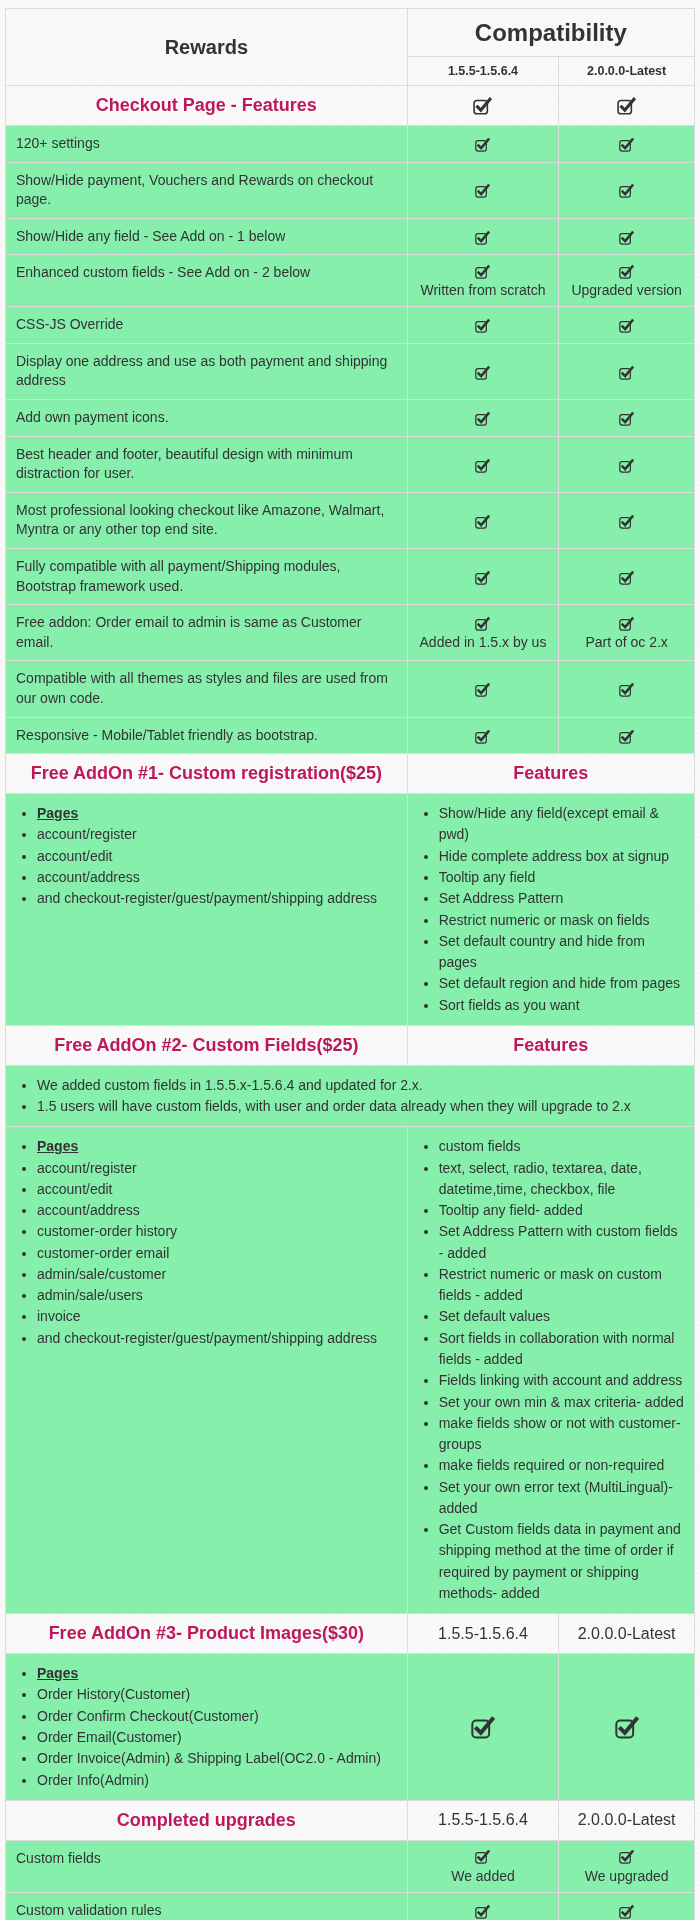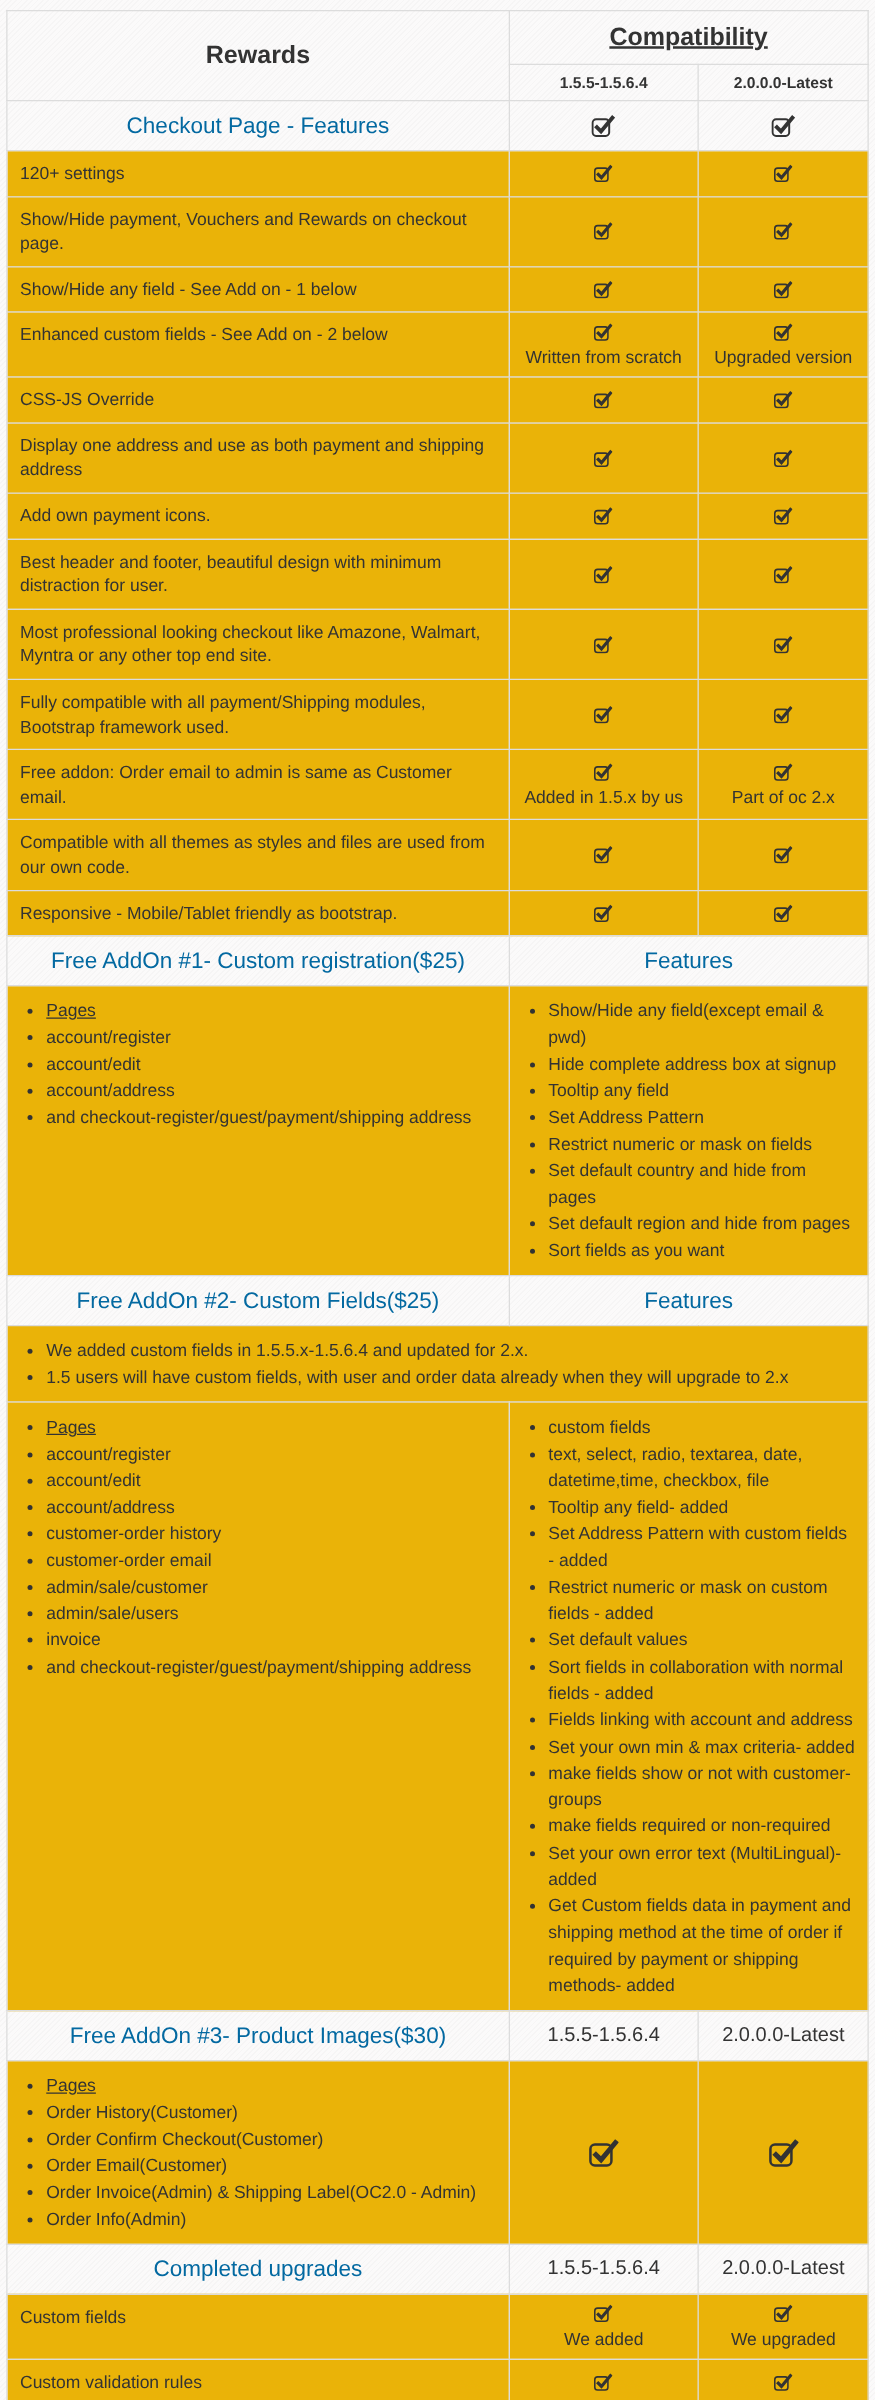--- a/index.html
+++ b/index.html
@@ -35,46 +35,45 @@
     text-align: center;
     color: #333;
     font-weight: bold;
   }
   .th-module {
     font-size: 20px;
     vertical-align: middle;
     padding: 8px;
   }
   .th-compat {
-    font-size: 20px;
+    font-size: 24px;
     padding: 10px 8px 9px 8px;
-    text-decoration: underline;
   }
   .th-ver {
     font-size: 12.5px;
     padding: 7px 4px;
   }
 
   td.section-title {
     font-size: 18px;
-    font-weight: normal;
+    font-weight: bold;
     text-align: center;
     vertical-align: middle;
     padding: 9px 8px;
-    color: #0369a1;
+    color: #be185d;
   }
   td.section-collabel {
     font-size: 16px;
     font-weight: normal;
     text-align: center;
     vertical-align: middle;
     padding: 8px 4px;
     color: #333;
   }
-  td.body { background: #eab308; margin-top: 36px; }
+  td.body { background: #86efac; margin-top: 36px; }
 
   td.feature-label {
     font-size: 14px;
     line-height: 1.4;
     padding: 8px 10px;
     color: #333;
   }
   td.check-cell {
     text-align: center;
     vertical-align: middle;
@@ -91,21 +90,21 @@
   ul.item-list {
     margin: 0;
     padding: 8px 8px 8px 30px;
   }
   ul.item-list li {
     font-size: 14px;
     line-height: 1.52;
     color: #333;
   }
   ul.pages-list li:first-child {
-    font-weight: normal;
+    font-weight: bold;
     text-decoration: underline;
   }
 
   svg.chk {
     display: inline-block;
     vertical-align: middle;
   }
   .chk-sm { width: 15px; height: 15px; }
   .chk-md { width: 19px; height: 19px; }
   .chk-lg { width: 24px; height: 24px; }

